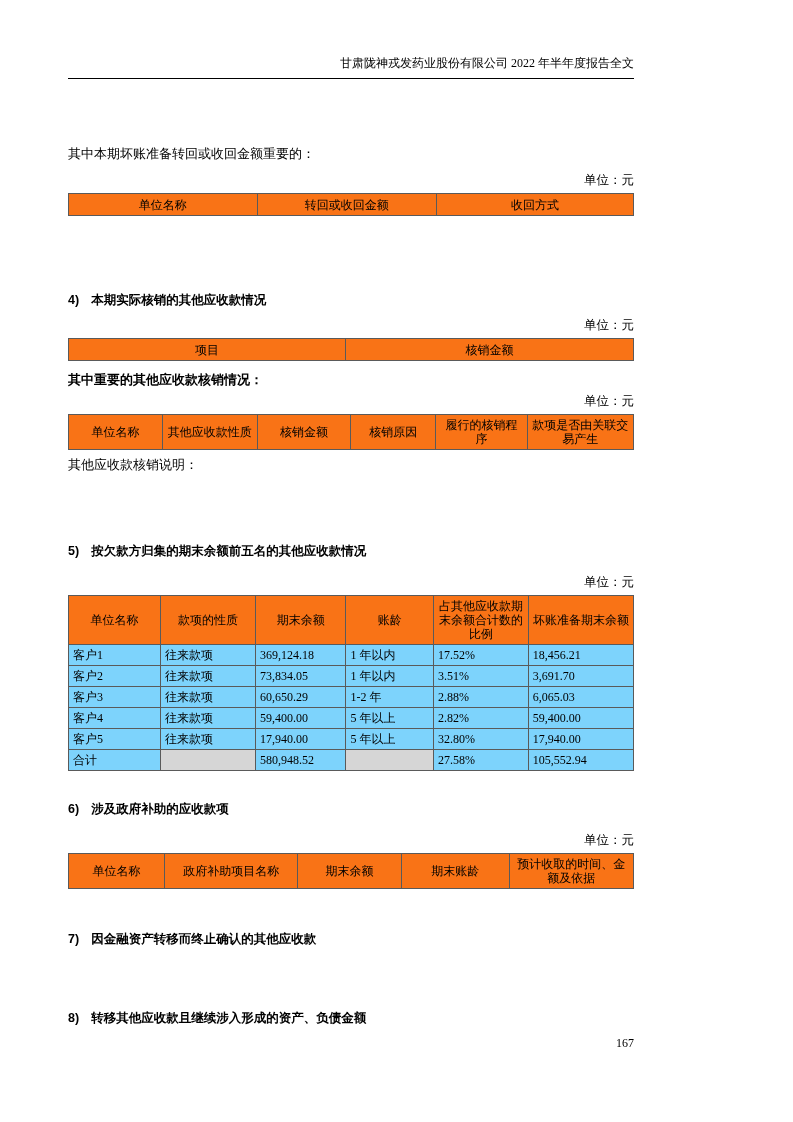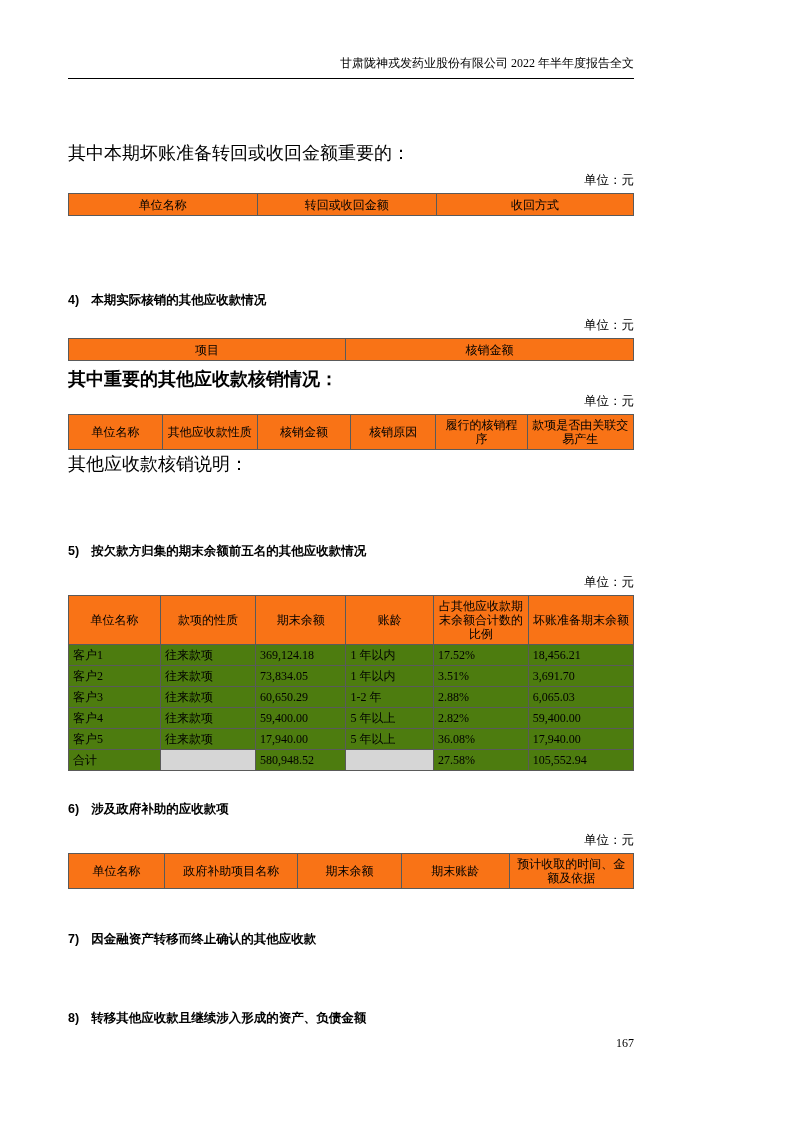--- a/index.html
+++ b/index.html
@@ -9,41 +9,41 @@
     font-family:"Liberation Serif","DejaVu Serif",serif;
     color:#000; position:relative; overflow:hidden;
   }
   .page { width:703px; height:1122px; padding:55px 69px 16px 68px; position:relative; }
 
   .doc-header {
     text-align:right; font-size:12px; line-height:16px;
     padding-bottom:7px; border-bottom:1px solid #000;
   }
 
-  .body-text { font-size:18px; line-height:17px; }
+  .body-text { font-size:13px; line-height:17px; }
   .unit-label { text-align:right; font-size:12.5px; line-height:17px; }
 
   .h-sec {
     font-family:"Liberation Sans","DejaVu Sans",sans-serif;
     font-weight:bold; font-size:12.5px; line-height:17px;
   }
   .h-num { display:inline-block; margin-right:12px; }
 
   table.data-table {
     width:100%; border-collapse:collapse; table-layout:fixed;
     font-size:12px; line-height:14px;
   }
   .data-table th, .data-table td {
     border:1px solid #5a5a5a; padding:3px 4px; vertical-align:middle;
     overflow:hidden; word-break:break-all;
   }
   .data-table th {
     background:#f97316; font-weight:normal; text-align:center; height:22px;
   }
-  .data-table td { background:#4d7c0f; text-align:left; }
+  .data-table td { background:#7dd3fc; text-align:left; }
   .data-table td.num { text-align:left; }
   .data-table td.shaded { background:#d6d6d6; }
   .data-table tr.total-row td { height:20px; }
 
   
   .m-intro      { margin-top:66px; }
   .m-unit-a     { margin-top:10px; }
   .m-table      { margin-top:4px; }
   .m-sec4       { margin-top:76px; }
   .m-unit-b     { margin-top:8px; }
@@ -187,21 +187,21 @@
         <td class="num">59,400.00</td>
         <td>5 年以上</td>
         <td class="num">2.82%</td>
         <td class="num">59,400.00</td>
       </tr>
       <tr>
         <td>客户5</td>
         <td>往来款项</td>
         <td class="num">17,940.00</td>
         <td>5 年以上</td>
-        <td class="num">36.08%</td>
+        <td class="num">32.80%</td>
         <td class="num">17,940.00</td>
       </tr>
       <tr class="total-row">
         <td>合计</td>
         <td class="shaded"></td>
         <td class="num">580,948.52</td>
         <td class="shaded"></td>
         <td class="num">27.58%</td>
         <td class="num">105,552.94</td>
       </tr>

